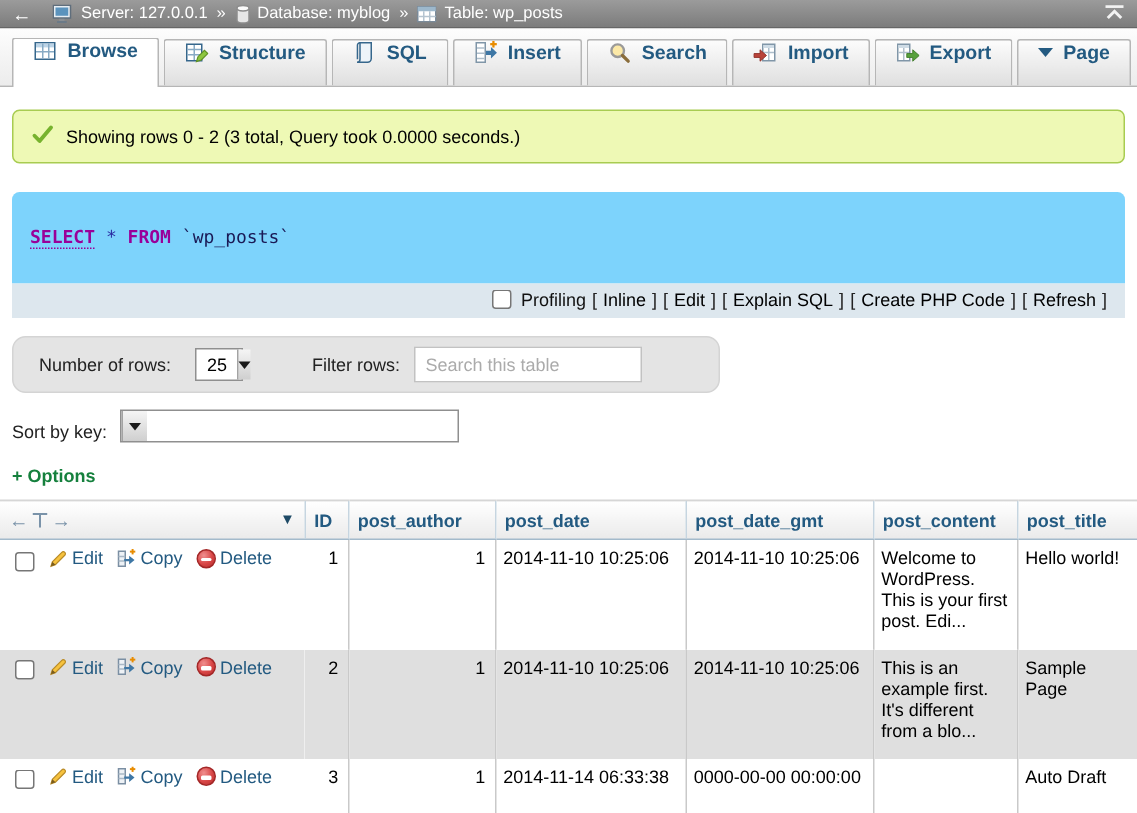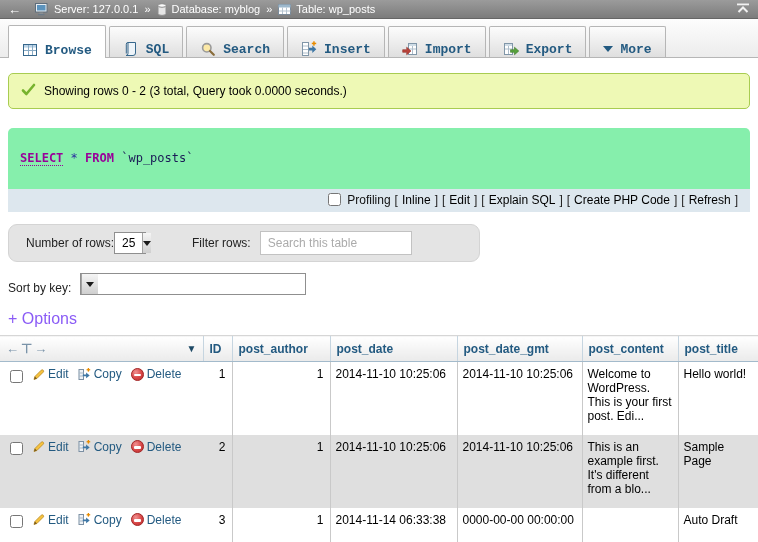--- a/index.html
+++ b/index.html
@@ -12,65 +12,65 @@
             display:flex; align-items:center; color:#fff; font-size:11px; padding:0 8px; }
   .topbar .back { margin-right:14px; font-size:13px; line-height:1; cursor:pointer; }
   .crumb { display:flex; align-items:center; gap:5px; cursor:pointer; }
   .crumb svg { display:block; }
   .sep { margin:0 6px; }
   .collapse { margin-left:auto; cursor:pointer; }
 
   
   .tabbar { height:39px; background:linear-gradient(#fdfdfd,#ececec); border-bottom:1px solid #b6b6b6;
             display:flex; align-items:flex-end; padding-left:8px; }
-  .tab { display:flex; align-items:flex-end; gap:7px; height:31px; padding:0 13px; margin-right:3px;
+  .tab { display:flex; align-items:flex-start; gap:7px; height:31px; padding:0 13px; margin-right:3px;
          border:1px solid #b6b6b6; border-bottom:none; border-radius:2px 2px 0 0;
          background:linear-gradient(#fcfcfc,#dfdfdf); color:#235a81; font-size:13px; font-weight:bold;
-         cursor:pointer; position:relative;font-family:Liberation Mono, monospace; }
+         cursor:pointer; position:relative; }
   .tab.active { background:#fff; height:33px; margin-bottom:-1px; z-index:2; }
   .tab svg { display:block; }
   .tri-down { width:0; height:0; border:5px solid transparent; border-top:6px solid #235a81; margin-top:5px; }
 
   
   .success { margin:15px 8px 0 8px; background:#eef9b5; border:1px solid #a8cc51; border-radius:5px;
              padding:9px 12px; font-size:12px; color:#000; display:flex; align-items:center; gap:8px; }
 
   
   .sqlblock { margin:19px 8px 0 8px; border-radius:5px 5px 0 0; overflow:hidden; }
-  .sqlcode { background:#86efac; padding:23px 12px 24px 12px; font-family:"DejaVu Sans Mono", monospace;
+  .sqlcode { background:#7dd3fc; padding:23px 12px 24px 12px; font-family:"DejaVu Sans Mono", monospace;
              font-size:12px; color:#222; }
   .kw { color:#990099; font-weight:bold; }
   .kw.u { border-bottom:1px dotted #990099; cursor:help; }
   .op { color:#2a2aa0; }
   .tbl-ref { color:#1a1a56; }
   .sqltools { background:#dde7ee; padding:4px 12px 5px 12px; font-size:12px; color:#111;
               display:flex; justify-content:flex-end; align-items:flex-start; gap:4px; }
   .sqltools a { color:#000000; text-decoration:none; cursor:pointer; }
   .sqltools input { width:13px; height:13px; margin-right:2px; }
   .br { color:#222; }
 
   
   .rowsbar { margin:12px 0 0 8px; width:472px; height:38px; background:#e4e4e4; border:1px solid #d4d4d4;
              border-radius:9px; display:flex; align-items:center; padding:0 17px; font-size:12px; color:#222; }
   .winselect { display:inline-flex; align-items:stretch; border:1px solid #8f8f8f; background:#fff;
                height:22px; cursor:pointer; }
   .winselect .val { padding:3px 7px 0 7px; font-size:12px; color:#000; flex:1; }
   .winselect .btn { width:17px; background:linear-gradient(#f5f5f5,#cfcfcf); border-left:1px solid #a3a3a3;
                     display:flex; align-items:center; justify-content:center; }
   .tri { width:0; height:0; border:4px solid transparent; border-top:5px solid #1a1a1a; margin-top:4px; }
-  .rowsbar .nlabel { }
+  .rowsbar .nlabel { margin-right:16px; }
   .rowsbar .winselect { width:32px; }
   .rowsbar .flabel { margin-left:46px; margin-right:9px; }
   .filter { width:152px; height:24px; border:1px solid #c2c2c2; padding:2px 7px; font-size:12px;
             font-family:"Liberation Sans", sans-serif; color:#be185d; }
   .filter::placeholder { color:#ababab; }
   .sortrow { margin:11px 0 0 8px; display:flex; align-items:flex-end; font-size:12px; color:#222; }
   .sortrow .winselect { width:226px; margin-left:9px; }
-  .options-link { display:inline-block; margin:15px 0 0 8px; color:#8b5cf6; font-size:16px;
-                  text-decoration:none; cursor:pointer; }
+  .options-link { display:inline-block; margin:15px 0 0 8px; color:#15803d; font-size:12px;
+                  text-decoration:none; cursor:pointer;font-weight:bold; }
 
   
   table.results { margin-top:7px; width:758px; border-collapse:collapse; table-layout:fixed; font-size:12px; }
   .results th { background:linear-gradient(#ffffff,#eaeaea); border-top:1px solid #d6d6d6;
                 border-bottom:1px solid #a3bacb; color:#235a81; font-weight:bold; text-align:left;
                 padding:5px 6px; height:25px; white-space:nowrap; overflow:hidden; cursor:pointer; }
   .results th + th { border-left:1px solid #c6d5e0; }
   .h-act-inner { display:flex; justify-content:space-between; align-items:center; }
   .nav-arrows { color:#7a93a9; font-size:13px; letter-spacing:2px; cursor:pointer; }
   .hdd { color:#1e4a66; font-size:10px; cursor:pointer; }
@@ -149,52 +149,64 @@
             <line x1="6.5" y1="3" x2="6.5" y2="13" stroke="#88aac4"></line>
             <line x1="10.5" y1="3" x2="10.5" y2="13" stroke="#88aac4"></line>
             <line x1="2" y1="8.5" x2="14" y2="8.5" stroke="#88aac4"></line>
           </svg>
         </span>
       <span>Browse</span>
     </div>
     <div class="tab">
       <span>
           <svg width="16" height="16" viewBox="0 0 16 16">
+            <rect x="1.5" y="2.5" width="10" height="11" fill="#fff" stroke="#36678c"></rect>
+            <line x1="6.5" y1="3" x2="6.5" y2="13" stroke="#88aac4"></line>
+            <line x1="2" y1="6" x2="11" y2="6" stroke="#88aac4"></line>
+            <line x1="2" y1="9.5" x2="11" y2="9.5" stroke="#88aac4"></line>
+            <path d="M8 14 l1-3.2 4.3-4.3 2.2 2.2 -4.3 4.3z" fill="#8dc63f" stroke="#5e9122" stroke-width="0.8"></path>
+          </svg>
+        </span>
+      <span>Structure</span>
+    </div>
+    <div class="tab">
+      <span>
+          <svg width="16" height="16" viewBox="0 0 16 16">
             <path d="M5 1.5 h7.5 v10.5 a2.5 2.5 0 0 1 -2.5 2.5 h-7 a2 2 0 0 0 2 -2 z" fill="#eef4f9" stroke="#36678c"></path>
             <path d="M5 1.5 a1.7 1.7 0 0 0 -1.7 1.7 v9.3" fill="none" stroke="#36678c"></path>
           </svg>
         </span>
       <span>SQL</span>
-    </div>
-    <div class="tab">
-      <span>
-          <svg width="16" height="16" viewBox="0 0 16 16">
-            <circle cx="6.8" cy="6.8" r="4.2" fill="#fce9a7" stroke="#9a9a9a" stroke-width="1.6"></circle>
-            <line x1="10" y1="10" x2="13.8" y2="13.8" stroke="#8a6d3b" stroke-width="2.2" stroke-linecap="round"></line>
-          </svg>
-        </span>
-      <span>Search</span>
     </div>
     <div class="tab">
       <span>
           <svg width="16" height="16" viewBox="0 0 16 16">
             <rect x="1.5" y="1.5" width="6" height="13" fill="#fff" stroke="#8096a8"></rect>
             <line x1="2" y1="5" x2="7" y2="5" stroke="#aebecb"></line>
             <line x1="2" y1="8.5" x2="7" y2="8.5" stroke="#aebecb"></line>
             <line x1="2" y1="12" x2="7" y2="12" stroke="#aebecb"></line>
             <path d="M8 6.8 h3.3 V4.4 l4 3.8 -4 3.8 V9.6 H8z" fill="#3e77a5"></path>
             <rect x="10.8" y="1.7" width="4.4" height="1.5" fill="#e88c00"></rect>
             <rect x="12.2" y="0.3" width="1.5" height="4.4" fill="#e88c00"></rect>
           </svg>
         </span>
       <span>Insert</span>
     </div>
     <div class="tab">
       <span>
           <svg width="16" height="16" viewBox="0 0 16 16">
+            <circle cx="6.8" cy="6.8" r="4.2" fill="#fce9a7" stroke="#9a9a9a" stroke-width="1.6"></circle>
+            <line x1="10" y1="10" x2="13.8" y2="13.8" stroke="#8a6d3b" stroke-width="2.2" stroke-linecap="round"></line>
+          </svg>
+        </span>
+      <span>Search</span>
+    </div>
+    <div class="tab">
+      <span>
+          <svg width="16" height="16" viewBox="0 0 16 16">
             <rect x="6.5" y="2.5" width="8" height="11" fill="#fff" stroke="#8096a8"></rect>
             <rect x="7" y="3" width="7" height="2" fill="#cfdce6"></rect>
             <line x1="10.5" y1="5" x2="10.5" y2="13" stroke="#aebecb"></line>
             <line x1="7" y1="8" x2="14" y2="8" stroke="#aebecb"></line>
             <path d="M0.7 8.7 h4 V6.2 l4.3 3.8 -4.3 3.8 v-2.5 h-4z" fill="#b9433a" stroke="#8e2f28" stroke-width="0.6"></path>
           </svg>
         </span>
       <span>Import</span>
     </div>
     <div class="tab">
@@ -204,21 +216,21 @@
             <rect x="2" y="3" width="7" height="2" fill="#cfdce6"></rect>
             <line x1="5.5" y1="5" x2="5.5" y2="13" stroke="#aebecb"></line>
             <line x1="2" y1="8" x2="9" y2="8" stroke="#aebecb"></line>
             <path d="M7.5 8.7 h4 V6.2 l4.3 3.8 -4.3 3.8 v-2.5 h-4z" fill="#57a13c" stroke="#3e7a28" stroke-width="0.6"></path>
           </svg>
         </span>
       <span>Export</span>
     </div>
     <div class="tab">
       <span class="tri-down"></span>
-      <span>More</span>
+      <span>Page</span>
     </div>
   </div>
 
   
   <div class="success">
     <span><svg width="15" height="13" viewBox="0 0 15 13">
           <path d="M2 7.5 l3.4 3.5 L13 2" fill="none" stroke="#77b32e" stroke-width="2.6" stroke-linecap="round" stroke-linejoin="round"></path>
         </svg></span>
     <span>Showing rows 0 - 2 (3 total, Query took 0.0000 seconds.)</span>
   </div>

